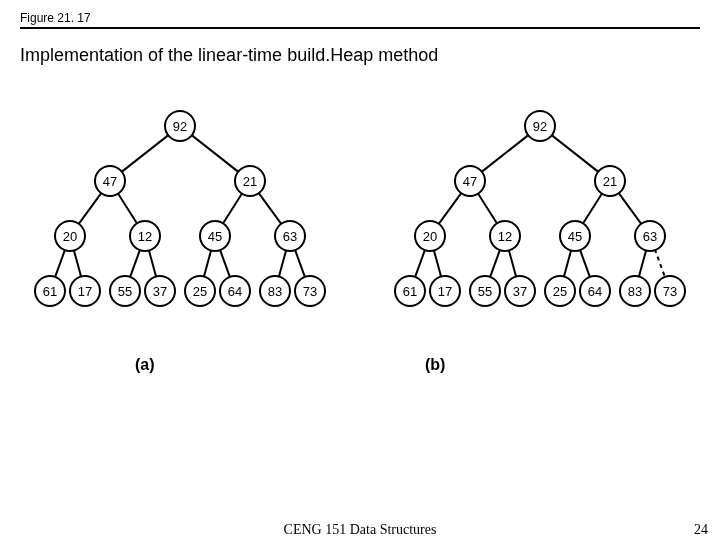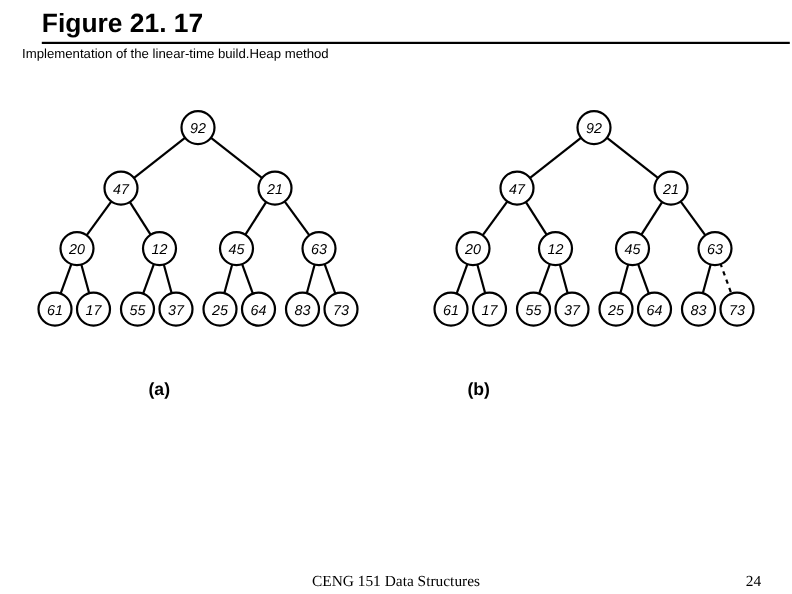--- a/index.html
+++ b/index.html
@@ -9,42 +9,40 @@
     height: 540px;
     background: #fff;
     font-family: Arial, Helvetica, sans-serif;
     color: #000;
     position: relative;
   }
   .header {
     padding: 8px 20px 0 20px;
   }
   .fig-title {
-    font-weight: bold;
-    font-size: 24px;
+    font-weight: normal;
+    font-size: 12px;
     border-bottom: 2px solid #000;
     display: inline-block;
     width: 680px;
     padding-bottom: 2px;
-    margin-left: 18px;
   }
   .fig-subtitle {
-    font-size: 12px;
-    margin-top: 2px;
+    font-size: 18px;
+    margin-top: 16px;
   }
   .trees {
     display: flex;
     justify-content: space-around;
     margin-top: 40px;
   }
   .tree-wrap {
     position: relative;
     width: 330px;
     height: 240px;
-    font-style: italic;
   }
   .tree-svg {
     position: absolute;
     top: 0; left: 0;
   }
   .node {
     position: absolute;
     width: 28px;
     height: 28px;
     border: 2px solid #000;
@@ -85,21 +83,21 @@
     font-family: "Times New Roman", Times, serif;
     font-size: 14px;
   }
   .footer-center {
     position: absolute;
     left: 50%;
     transform: translateX(-50%);
   }
   .footer-right {
     position: absolute;
-    right: 28px;
+    right: 12px;
     font-family: Liberation Serif, serif;
   }
 </style>
 </head>
 <body>
 
 <div class="header">
   <div class="fig-title">Figure 21. 17</div>
   <div class="fig-subtitle">Implementation of the linear-time build.Heap method</div>
 </div>

